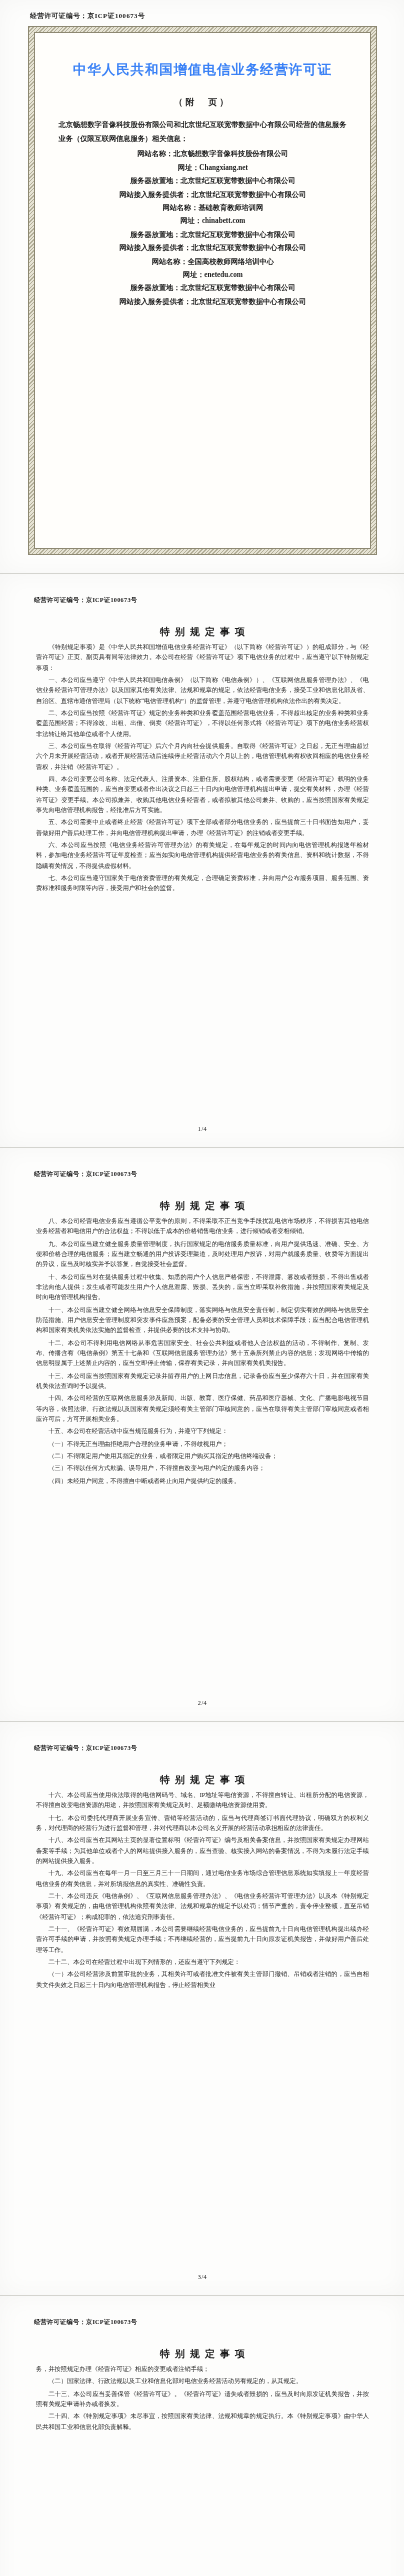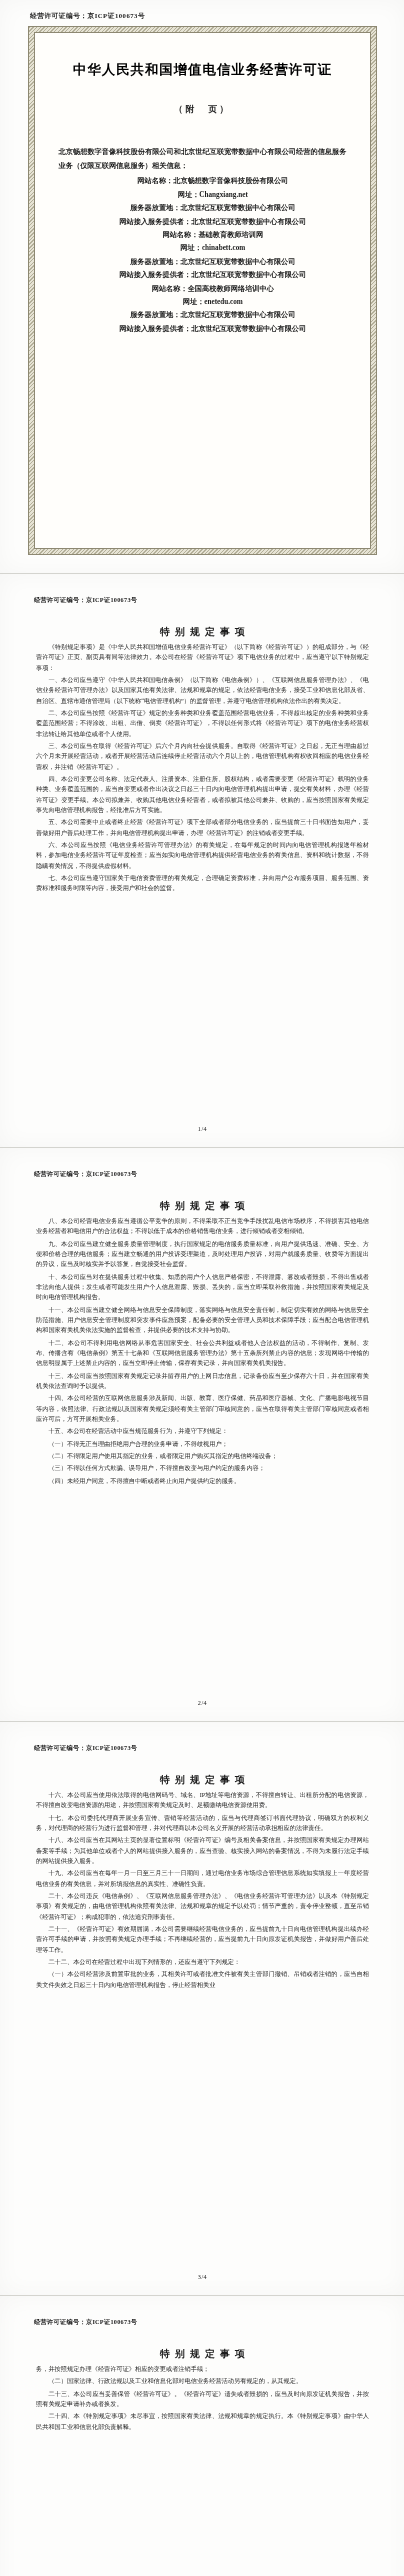--- a/index.html
+++ b/index.html
@@ -22,27 +22,27 @@
     position:absolute; top:26px; left:28px; right:28px; bottom:18.5px;
     border:0.5px solid #8d8872; padding:4.6px;
     background: repeating-linear-gradient(135deg, #b3af99 0 1px, #e6e3d4 1px 2.6px);
   }
   .cert-inner {
     width:100%; height:100%; background:#fffefb;
     border:0.5px solid #8d8872; padding:20.6px 24px;
   }
   .cert-title {
     text-align:center; font-size:13.4px; font-weight:bold;
-    letter-spacing:1px; margin-top:8.2px; color:#000000;
+    letter-spacing:1px; margin-top:8.2px; color:#3b82f6;
   }
   .cert-sub {
     text-align:center; font-size:8.8px; font-weight:bold;
-    letter-spacing:2.6px; margin-top:25px;
+    letter-spacing:2.6px; margin-top:18px;
   }
-  .cert-body { margin-top:30px; font-size:7.2px; line-height:13.4px; font-weight:600; }
+  .cert-body { margin-top:10px; font-size:7.2px; line-height:13.4px; font-weight:600; }
   .cert-intro { text-align:justify; }
   .cert-entries { margin-top:2.1px; margin-left:20.6px; }
   .entry { line-height:13.4px;text-align:center; }
 
   
   .prov-header {
     position:absolute; top:21.6px; left:34px;
     font-size:6.2px; font-weight:bold; letter-spacing:0.3px;
   }
   .prov-title {

